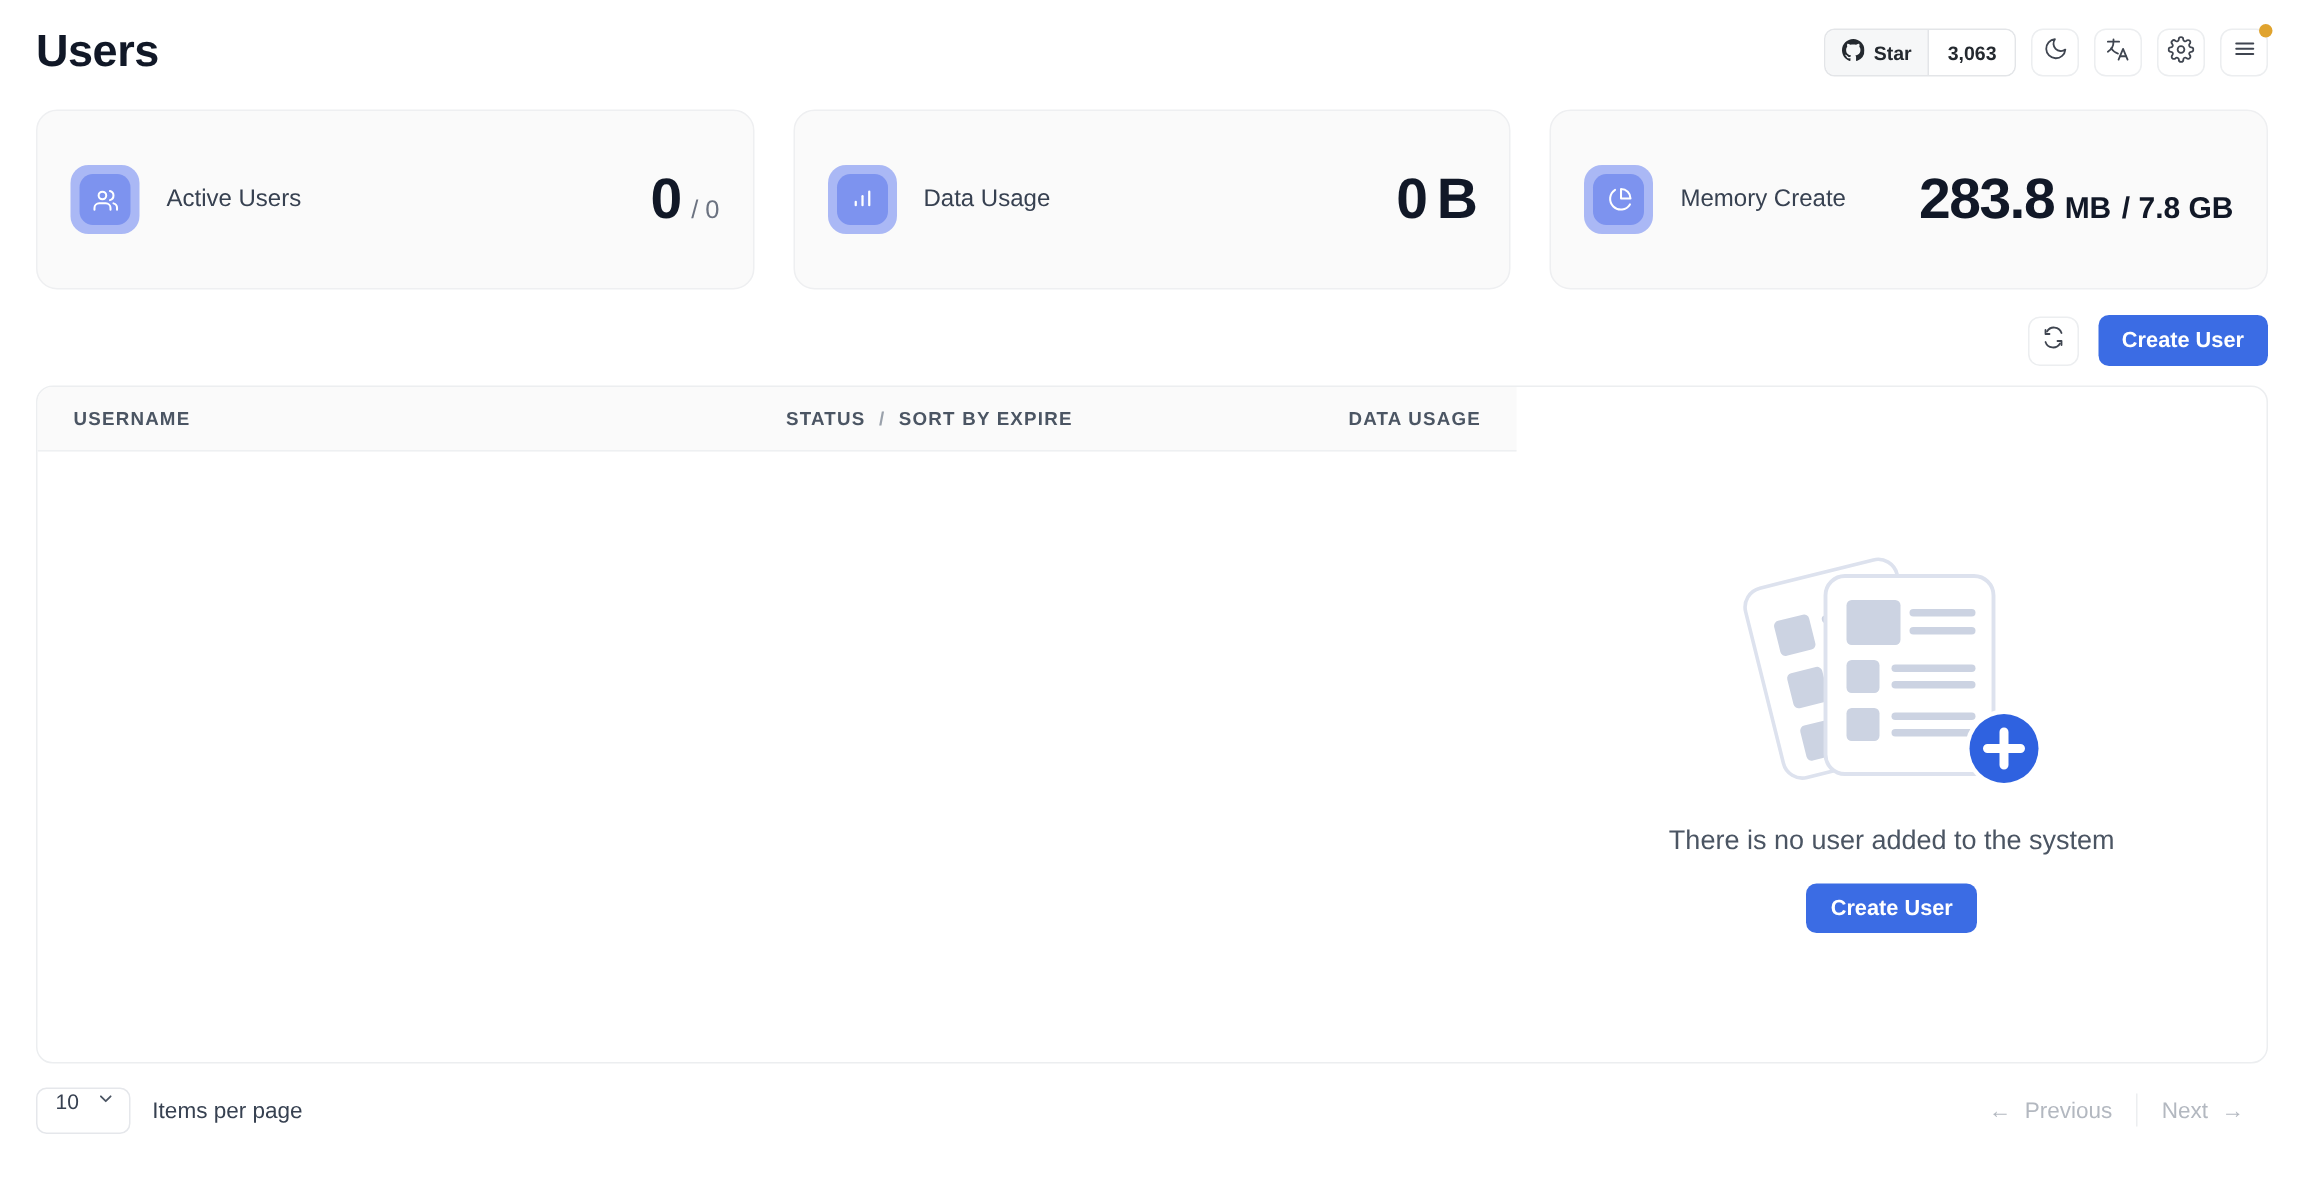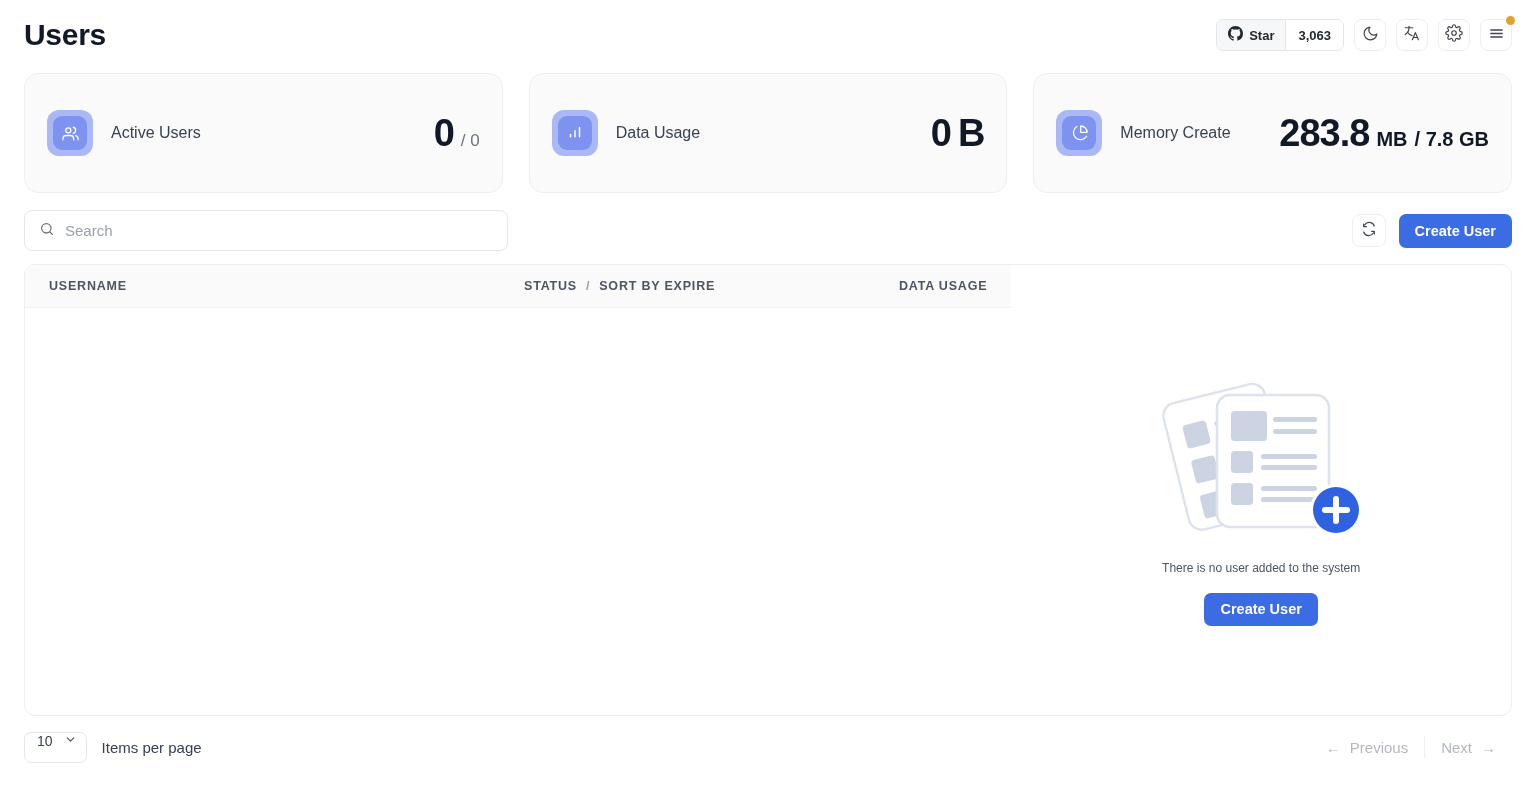--- a/index.html
+++ b/index.html
@@ -105,21 +105,21 @@
   .th-username { width: 475px; }
   .th-status { width: 375px; display: flex; gap: 9px; }
   .th-sep { color: #9aa1ab; font-weight: 700; }
   .th-data { flex: 1; }
 
   .empty-state {
     flex: 1; display: flex; flex-direction: column; align-items: center;
     justify-content: center; position: relative; gap: 0;
   }
   .empty-illus { position: relative; width: 220px; height: 200px; margin-bottom: 6px; }
-  .empty-text { font-size: 12px; color: #4b5563; margin-top: 0; }
+  .empty-text { font-size: 18px; color: #4b5563; margin-top: 0; }
   .empty-btn {
     margin-top: 18px; height: 33px; padding: 0 16px; background: #3b6ce4; color: #fff;
     border: none; border-radius: 7px; font-size: 14.5px; font-weight: 700;
     font-family: "Liberation Sans", sans-serif;
   }
   .arrow-svg { position: absolute; left: 508px; top: 363px; pointer-events: none; }
 
   
   .footer { display: flex; align-items: center; margin-top: 15px; }
   .per-page-select {
@@ -248,29 +248,20 @@
       <div class="stat-value">
         <span class="stat-num">283.8</span>
         <span class="stat-unit">MB</span>
         <span class="stat-unit">/ 7.8 GB</span>
       </div>
     </div>
 
   </div>
 
   <div class="toolbar">
-    <div class="search-box">
-      <span>
-        <svg width="16" height="16" viewBox="0 0 24 24" fill="none" stroke="#6b7280" stroke-width="1.9" stroke-linecap="round">
-            <circle cx="11" cy="11" r="7"></circle>
-            <path d="M20 20l-3.6-3.6"></path>
-          </svg>
-      </span>
-      <input type="text" placeholder="Search" style="">
-    </div>
 
     <div class="toolbar-right">
       <div class="refresh-btn">
         <span>
           <svg width="16" height="16" viewBox="0 0 24 24" fill="none" stroke="#3f4550" stroke-width="1.8" stroke-linecap="round" stroke-linejoin="round">
               <path d="M20 7.5A8 8 0 0 0 5.5 6"></path>
               <path d="M4 4.5v4h4"></path>
               <path d="M4 16.5A8 8 0 0 0 18.5 18"></path>
               <path d="M20 19.5v-4h-4"></path>
             </svg>

